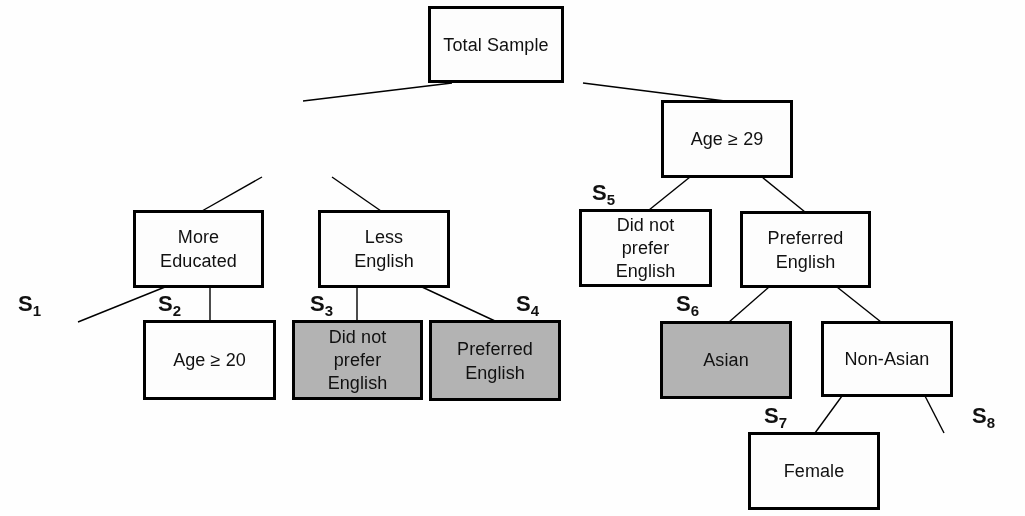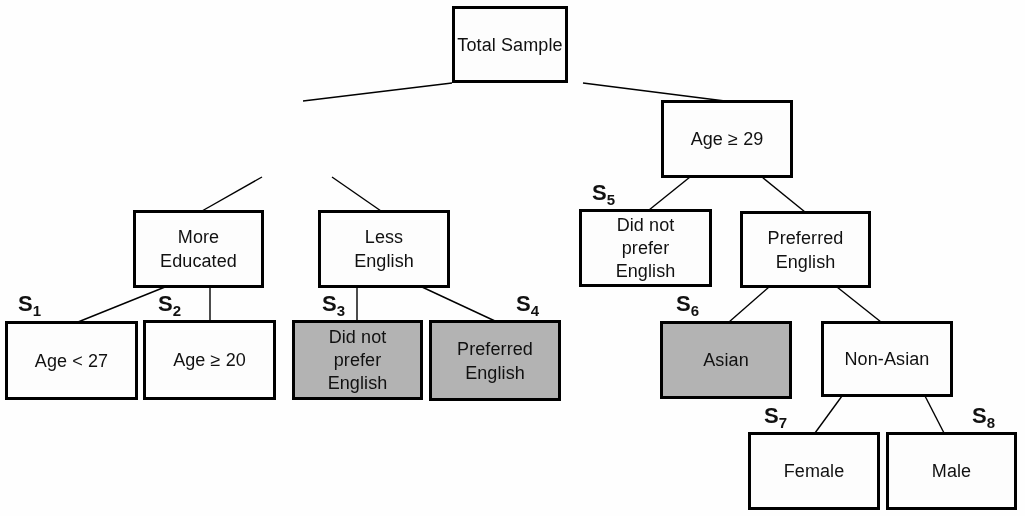--- a/index.html
+++ b/index.html
@@ -72,49 +72,47 @@
     <line x1="357" y1="287" x2="357" y2="321"></line>
     <line x1="422" y1="287" x2="495" y2="321"></line>
     <line x1="690" y1="177" x2="649" y2="210"></line>
     <line x1="762" y1="177" x2="805" y2="212"></line>
     <line x1="769" y1="287" x2="729" y2="322"></line>
     <line x1="837" y1="287" x2="881" y2="322"></line>
     <line x1="842" y1="396" x2="815" y2="433"></line>
     <line x1="925" y1="396" x2="944" y2="433"></line>
   </svg>
 
-  <div class="node" style="left:452px; top:6px; width:116px; height:77px">Total Sample</div>
+  <div class="node" style="left:428px; top:6px; width:136px; height:77px">Total Sample</div>
 
   <div class="node" style="left:661px; top:100px; width:132px; height:78px">Age ≥ 29</div>
 
   <div class="node" style="left:133px; top:210px; width:131px; height:78px">More
 Educated</div>
   <div class="node" style="left:318px; top:210px; width:132px; height:78px">Less
 English</div>
   <div class="node" style="left:579px; top:209px; width:133px; height:78px; line-height:23px">Did not
 prefer
 English</div>
   <div class="node" style="left:740px; top:211px; width:131px; height:77px">Preferred
 English</div>
 
-  <div class="node" style="left:5px; top:321px; width:133px; height:79px">Age &lt; 27</div>
   <div class="node" style="left:143px; top:320px; width:133px; height:80px">Age ≥ 20</div>
   <div class="node shaded" style="left:292px; top:320px; width:131px; height:80px; line-height:23px">Did not
 prefer
 English</div>
   <div class="node shaded" style="left:429px; top:320px; width:132px; height:81px">Preferred
 English</div>
   <div class="node shaded" style="left:660px; top:321px; width:132px; height:78px">Asian</div>
   <div class="node" style="left:821px; top:321px; width:132px; height:76px">Non-Asian</div>
 
   <div class="node" style="left:748px; top:432px; width:132px; height:78px">Female</div>
-  <div class="node" style="left:886px; top:432px; width:131px; height:78px">Male</div>
 
   <div class="stag" style="left:18px; top:291px"><span>S</span><sub>1</sub></div>
   <div class="stag" style="left:158px; top:291px"><span>S</span><sub>2</sub></div>
-  <div class="stag" style="left:322px; top:291px"><span>S</span><sub>3</sub></div>
+  <div class="stag" style="left:310px; top:291px"><span>S</span><sub>3</sub></div>
   <div class="stag" style="left:516px; top:291px"><span>S</span><sub>4</sub></div>
   <div class="stag" style="left:592px; top:180px"><span>S</span><sub>5</sub></div>
   <div class="stag" style="left:676px; top:291px"><span>S</span><sub>6</sub></div>
   <div class="stag" style="left:764px; top:403px"><span>S</span><sub>7</sub></div>
   <div class="stag" style="left:972px; top:403px"><span>S</span><sub>8</sub></div>
 
 </div>
 
 </body></html>

